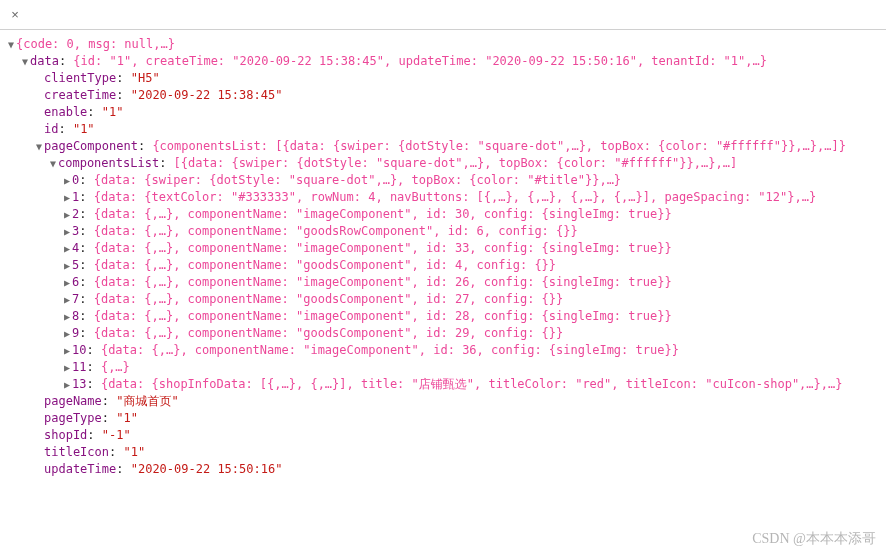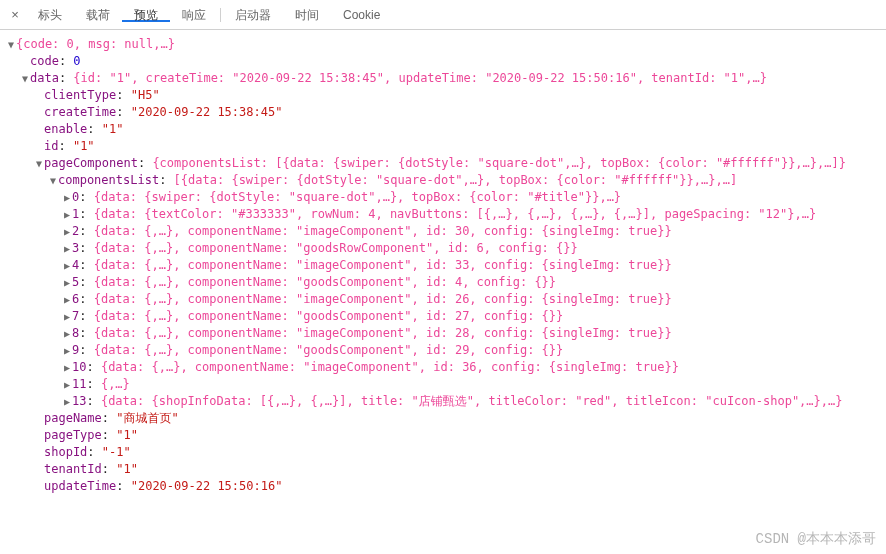--- a/index.html
+++ b/index.html
@@ -11,40 +11,34 @@
 .divider-v{border-left:1px solid #d0d0d0;height:18px;margin:0 2px}
 .tree{padding:6px 2px 6px 6px;line-height:17px;white-space:nowrap;overflow:auto;height:512px}
 .row{display:flex;align-items:flex-start}
 .arrow{display:inline-block;width:10px;color:#6e6e6e;font-size:10px;text-align:center;user-select:none;cursor:pointer;flex:none}
 .ind{display:inline-block;flex:none} 
 .ln{flex:1}
 .key{color:#881280}
 .str{color:#c41a16}
 .num,.bool,.null{color:#1c00cf}
 .gray{color:#ec4899}
-.watermark{position:absolute;right:10px;bottom:6px;color:rgba(120,120,120,.55);font-family:Liberation Mono, monospace;font-size:14px;pointer-events:none}
+.watermark{position:absolute;right:10px;bottom:6px;color:rgba(120,120,120,.55);font-family:Liberation Serif, serif;font-size:14px;pointer-events:none}
 </style>
 </head>
 <body>
 
 <div class="toolbar">
   <span class="close-x">×</span>
-  <div id="tabs"><span class="tab">标头</span><span class="tab">载荷</span><span class="tab active">预览</span><span class="tab">响应</span><span class="divider-v"></span><span class="tab">启动器</span><span class="tab">时间</span><span class="tab">Cookie</span></div>
 </div>
 
 <div class="tree" id="tree">
     <div class="row">
       <span class="ind" style="width: 0px;"></span>
       <span class="arrow">▼</span>
       <span class="ln"><span class="gray">{code: 0, msg: null,…}</span></span>
-    </div>
-    <div class="row">
-      <span class="ind" style="width: 14px;"></span>
-      <span class="arrow"></span>
-      <span class="ln"><span class="key">code</span><span>: </span><span class="num">0</span></span>
     </div>
     <div class="row">
       <span class="ind" style="width: 14px;"></span>
       <span class="arrow">▼</span>
       <span class="ln"><span class="key">data</span><span>: </span><span class="gray">{id: "1", createTime: "2020-09-22 15:38:45", updateTime: "2020-09-22 15:50:16", tenantId: "1",…}</span></span>
     </div>
     <div class="row">
       <span class="ind" style="width: 28px;"></span>
       <span class="arrow"></span>
       <span class="ln"><span class="key">clientType</span><span>: </span><span class="str">"H5"</span></span>
@@ -150,21 +144,21 @@
       <span class="ln"><span class="key">pageType</span><span>: </span><span class="str">"1"</span></span>
     </div>
     <div class="row">
       <span class="ind" style="width: 28px;"></span>
       <span class="arrow"></span>
       <span class="ln"><span class="key">shopId</span><span>: </span><span class="str">"-1"</span></span>
     </div>
     <div class="row">
       <span class="ind" style="width: 28px;"></span>
       <span class="arrow"></span>
-      <span class="ln"><span class="key">tenantId</span><span>: </span><span class="str">"1"</span></span>
+      <span class="ln"><span class="key">titleIcon</span><span>: </span><span class="str">"1"</span></span>
     </div>
     <div class="row">
       <span class="ind" style="width: 28px;"></span>
       <span class="arrow"></span>
       <span class="ln"><span class="key">updateTime</span><span>: </span><span class="str">"2020-09-22 15:50:16"</span></span>
     </div>
   </div>
 
 <div class="watermark">CSDN @本本本添哥</div>
 

